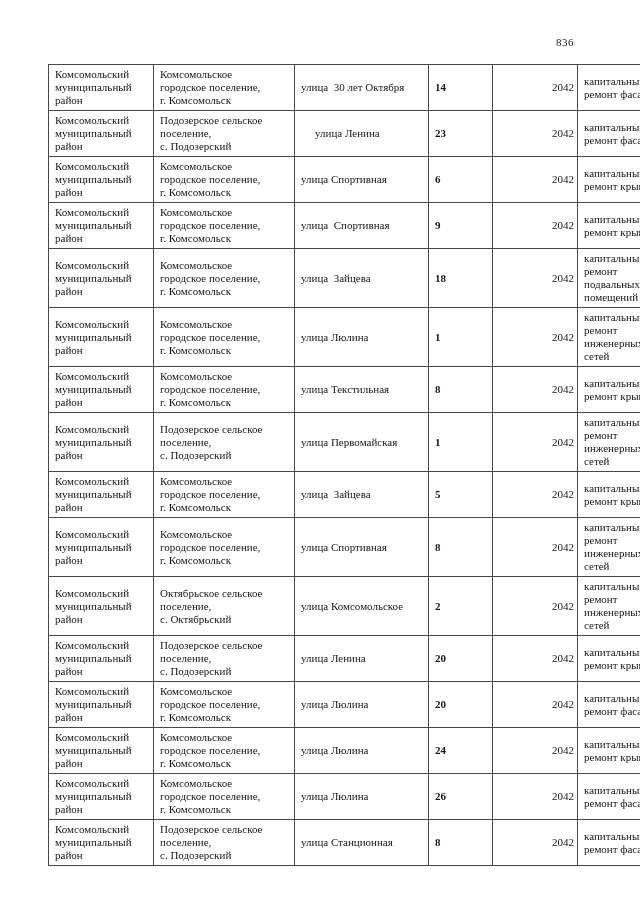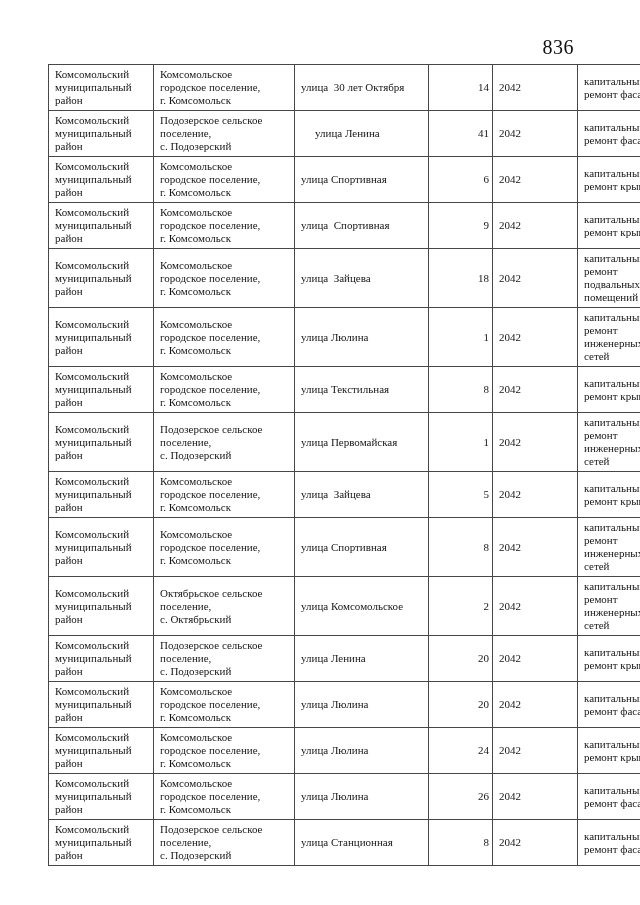--- a/index.html
+++ b/index.html
@@ -12,21 +12,21 @@
     height: 905px;
     font-family: "Liberation Serif", serif;
     color: #111111;
     position: relative;
     overflow: hidden;
   }
   .page-number {
     position: absolute;
     top: 36px;
     right: 66px;
-    font-size: 20px;
+    font-size: 11px;
     letter-spacing: 0.5px;
   }
   table.repair-table {
     position: absolute;
     top: 64px;
     left: 48px;
     width: 569px;
     border-collapse: collapse;
     table-layout: fixed;
   }
@@ -36,22 +36,22 @@
     line-height: 13px;
     vertical-align: middle;
     padding: 3px 3px 3px 6px;
     white-space: pre-wrap;
     word-wrap: break-word;
     color: #161616;
   }
   td.col-district  { width: 95px; margin-top: 48px;  }
   td.col-settlement{ width: 131px; }
   td.col-street    { width: 124px; }
-  td.col-number    { width: 54px; text-align: right; padding: 3px 2px; }
-  td.col-year      { width: 75px; text-align: left; padding: 3px 2px; }
+  td.col-number    { width: 54px; text-align: left; padding: 3px 2px; font-weight: bold; }
+  td.col-year      { width: 75px; text-align: right; padding: 3px 2px; }
   td.col-repair    { width: 90px;  }
   td.col-street.indent { padding-left: 20px; }
 </style>
 </head>
 <body>
 
 <div class="page-number">836</div>
 
 <table class="repair-table">
   <tbody>
@@ -69,21 +69,21 @@
 ремонт фасада</td>
   </tr>
       <tr>
     <td class="col-district">Комсомольский
 муниципальный
 район</td>
     <td class="col-settlement">Подозерское сельское
 поселение,
 с. Подозерский</td>
     <td class="col-street indent">улица Ленина</td>
-    <td class="col-number">41</td>
+    <td class="col-number">23</td>
     <td class="col-year">2042</td>
     <td class="col-repair">капитальный
 ремонт фасада</td>
   </tr>
       <tr>
     <td class="col-district">Комсомольский
 муниципальный
 район</td>
     <td class="col-settlement">Комсомольское
 городское поселение,

